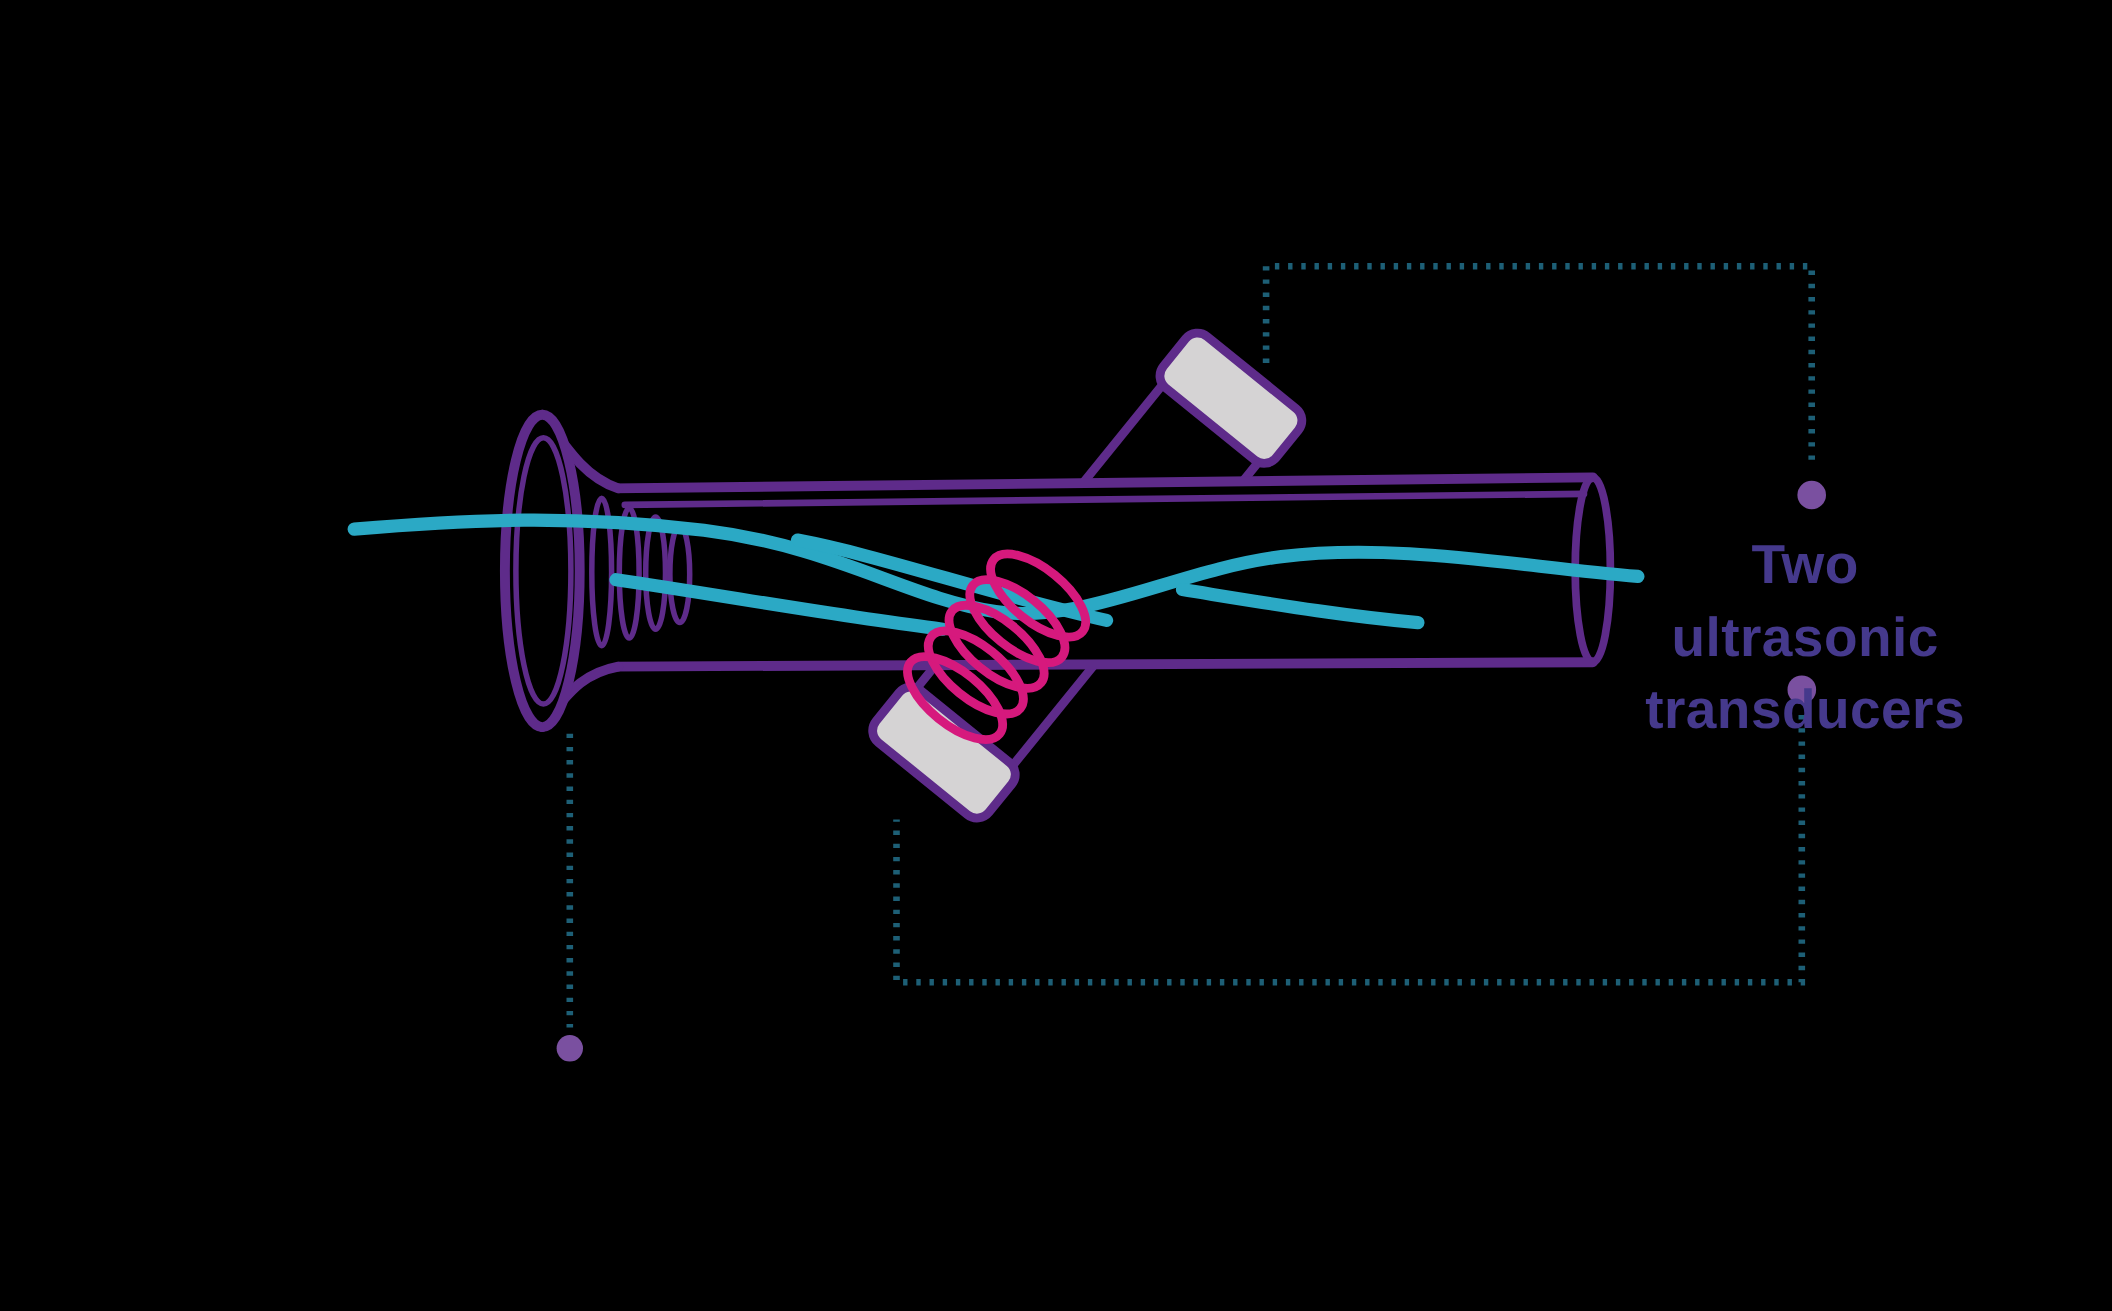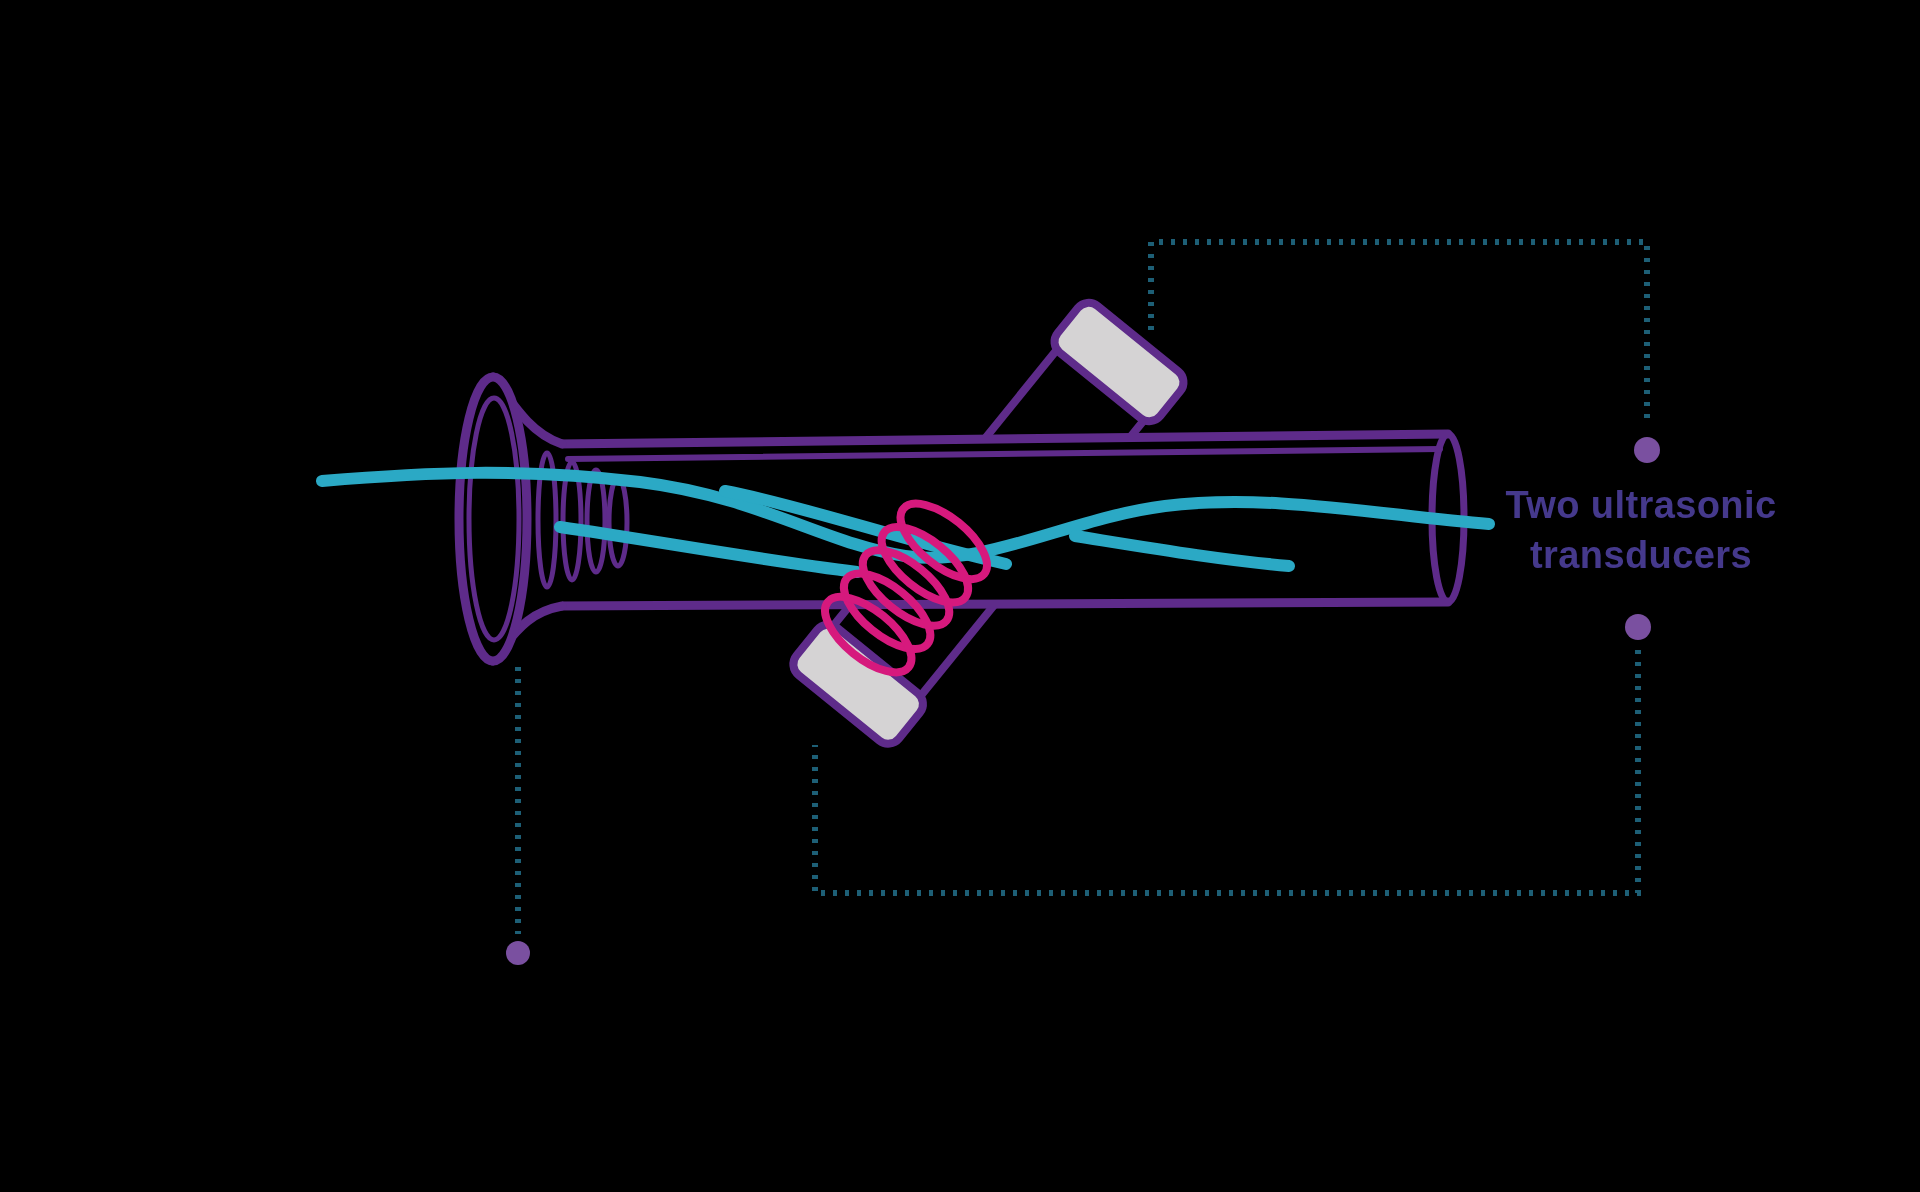--- a/index.html
+++ b/index.html
@@ -26,21 +26,21 @@
   .pstroke{stroke:var(--tube-purple);fill:none;stroke-linecap:round;}
   .w9{stroke-width:9;} .w7{stroke-width:7;} .w6{stroke-width:6;} .w5{stroke-width:5;} .w8{stroke-width:8;}
   .fillbg{fill:var(--background);}
   .cap{fill:var(--cap-gray);stroke:var(--tube-purple);stroke-width:8;}
   .teal{stroke:var(--airflow-teal);stroke-width:12;fill:none;stroke-linecap:round;}
   .coil{stroke:var(--signal-pink);stroke-width:8;fill:none;}
   .label{
     position:absolute;
     color:var(--label-purple);
     font-weight:700;
-    font-size:38px;
+    font-size:50px;
     line-height:1.32;
     text-align:center;
     letter-spacing:.4px;
   }
   .label-transducers{left:1466px;top:480px;width:350px;}
   .label-mouthpiece{left:289px;top:1006px;width:450px;}
 </style>
 </head>
 <body>
 

